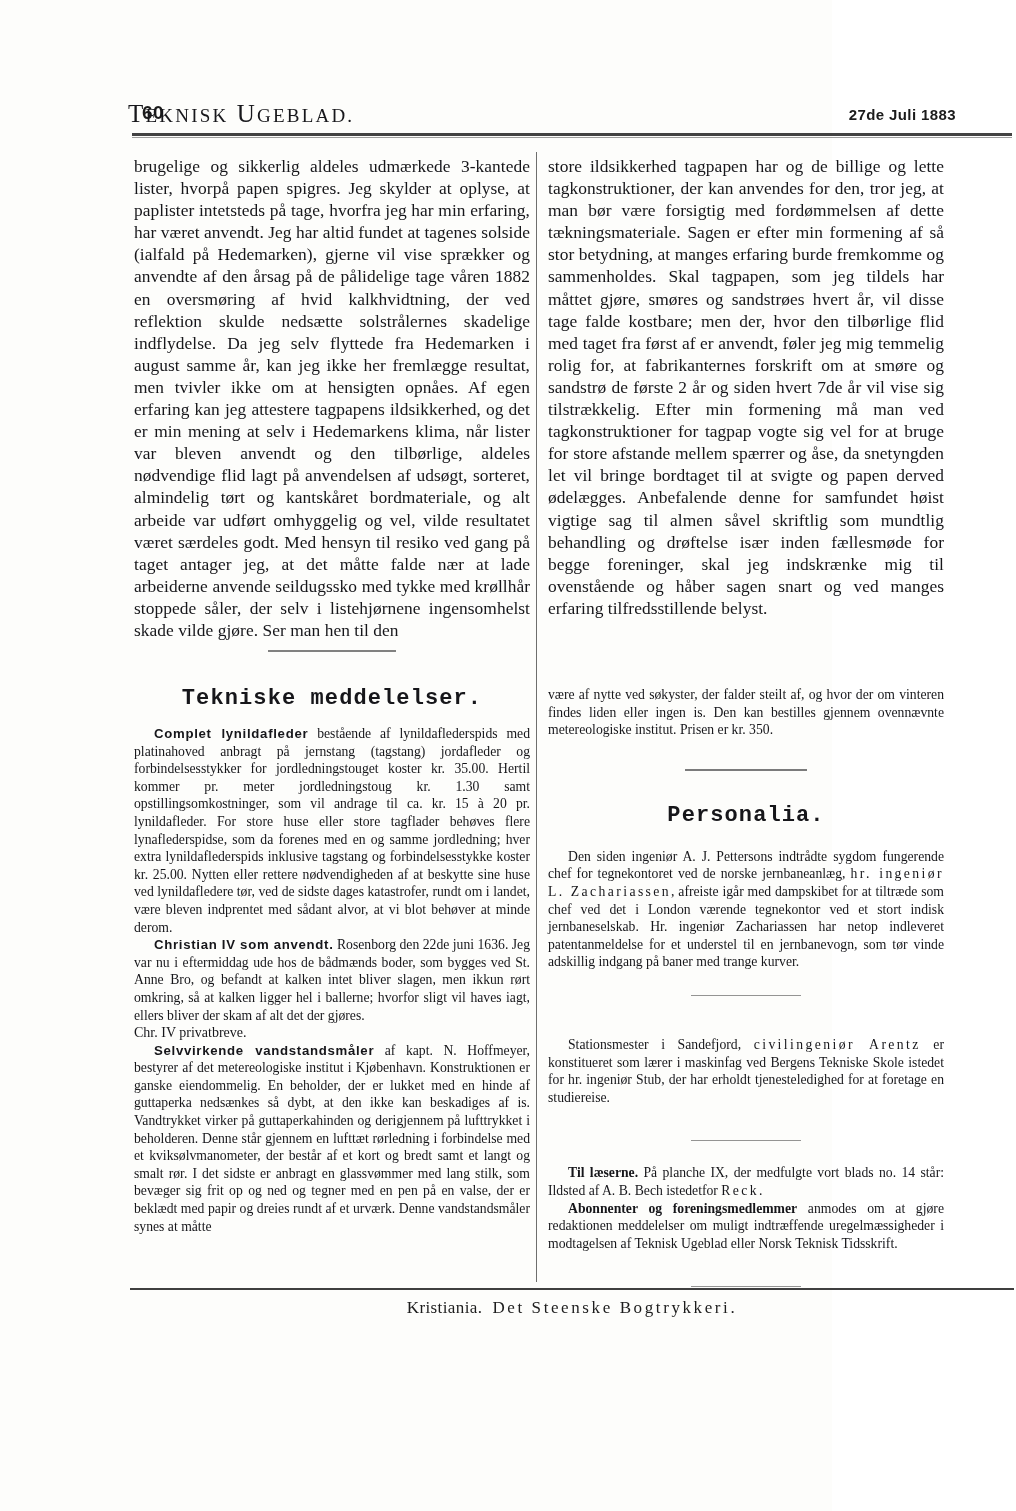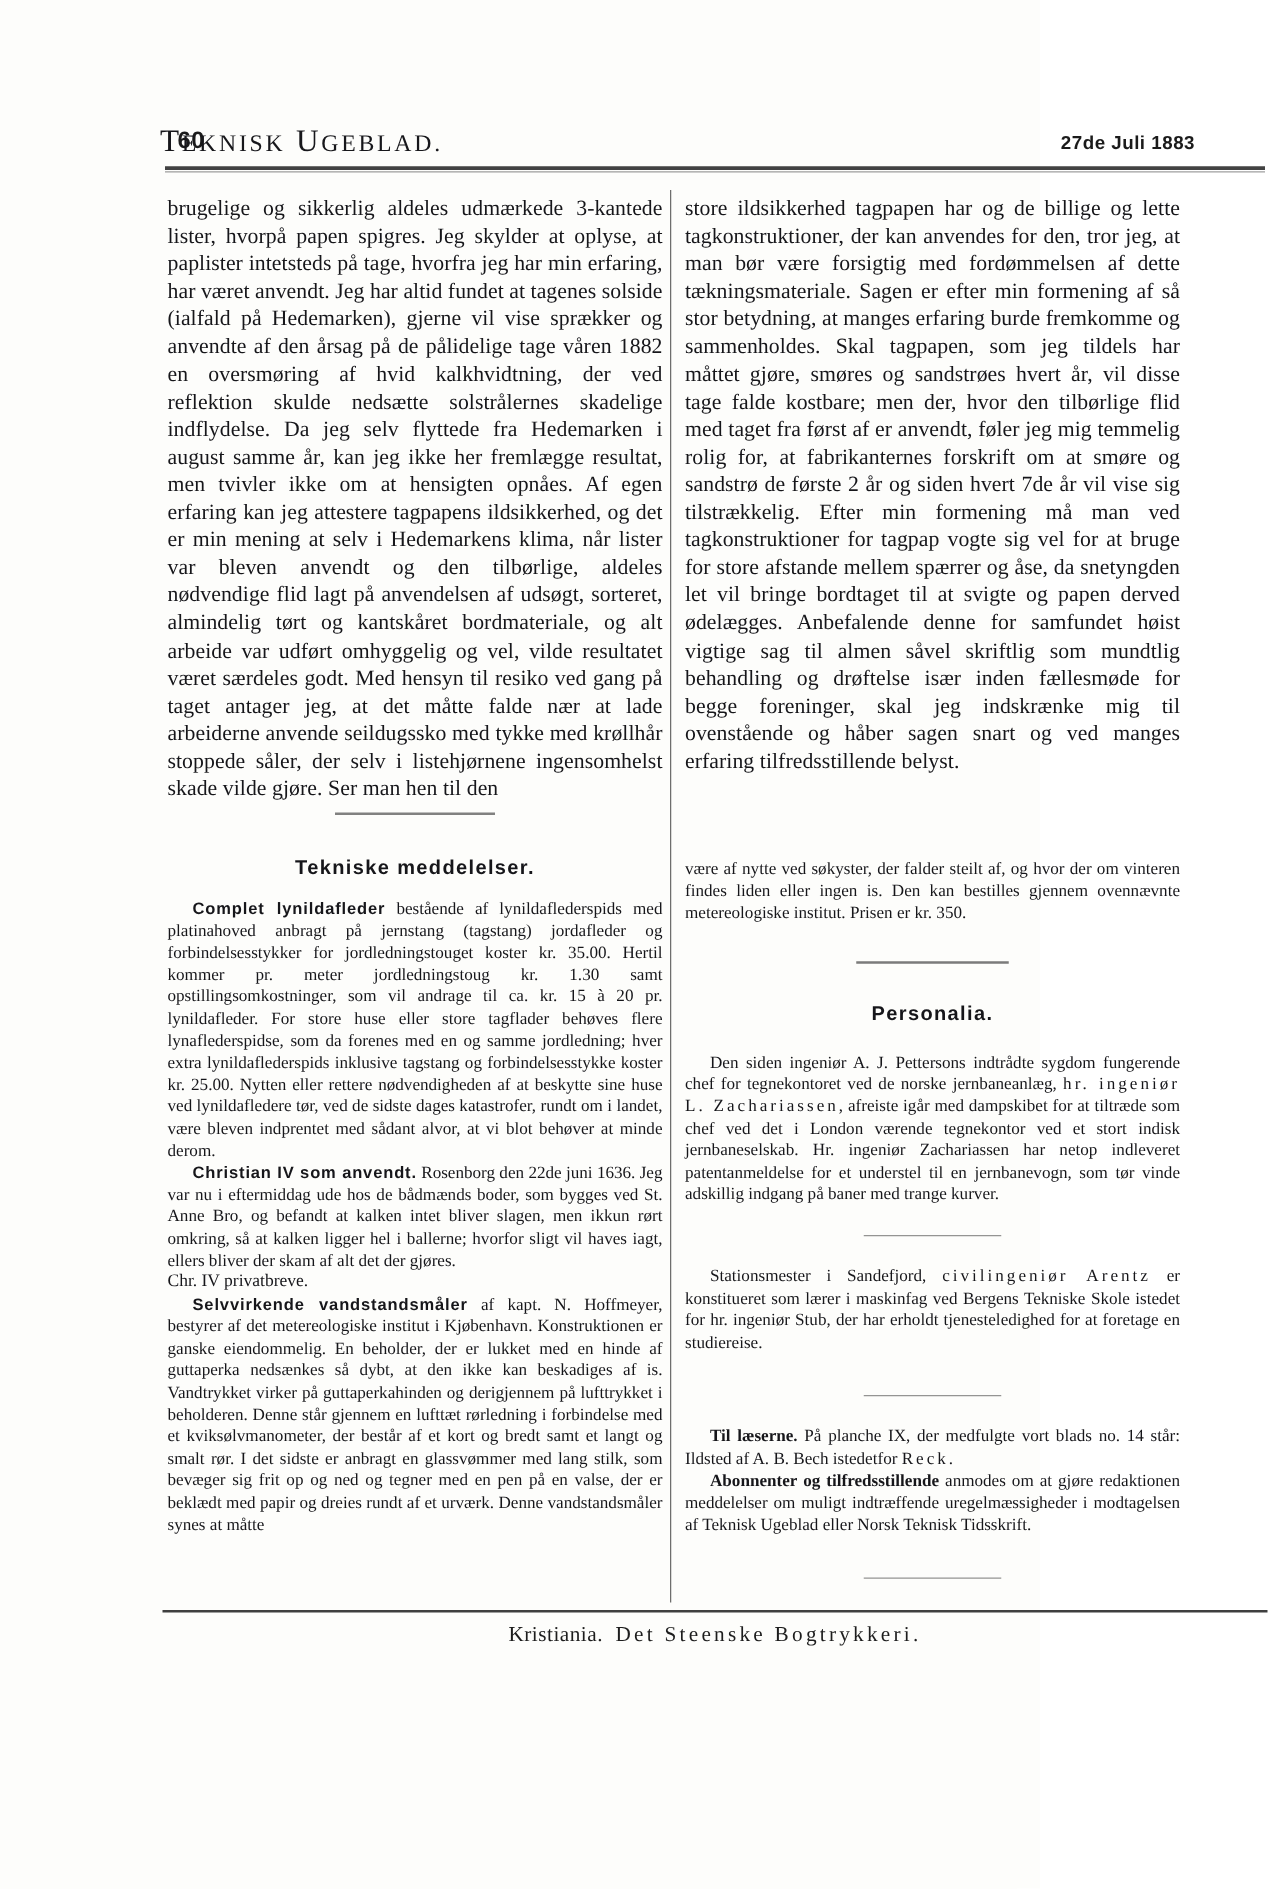--- a/index.html
+++ b/index.html
@@ -131,23 +131,23 @@
     font-family: "Liberation Sans", "DejaVu Sans", sans-serif;
     font-weight: bold;
     font-size: 13.2px;
     letter-spacing: 0.7px;
   }
   .run-head-serif {
     font-weight: bold;
   }
 
   .sec-title {
-    font-family: Liberation Sans, sans-serif;
-    font-weight: bold;
-    font-size: 16px;
+    font-family: Liberation Mono, monospace;
+    font-weight: bold;
+    font-size: 22px;
     letter-spacing: 1.1px;
     text-align: center;
     margin: 0;
   }
 
   .sig {
     text-align: left;
     font-size: 14px;
     margin-top: 3px;
   }
@@ -266,33 +266,33 @@
     <div class="orn" style="margin-top: 26px;"></div>
 
     <h2 class="sec-title" style="margin-top: 28px;">Personalia.</h2>
 
     <p class="small indent" style="margin-top: 20px;">
       <span>Den siden ingeniør A. J. Pettersons indtrådte sygdom fungerende chef for tegnekontoret ved de norske jernbaneanlæg, </span><span class="spaced">hr. ingeniør L. Zachariassen</span><span>, afreiste igår med dampskibet for at tiltræde som chef ved det i London værende tegnekontor ved et stort indisk jernbaneselskab. Hr. ingeniør Zachariassen har netop indleveret patentanmeldelse for et understel til en jernbanevogn, som tør vinde adskillig indgang på baner med trange kurver.</span>
     </p>
 
     <div class="orn thin" style="margin-top: 20px;"></div>
 
-    <p class="small indent" style="margin-top: 18px;">
+    <p class="small indent" style="margin-top: 35px;">
       <span>Stationsmester i Sandefjord, </span><span class="spaced">civilingeniør Arentz</span><span> er konstitueret som lærer i maskinfag ved Bergens Tekniske Skole istedet for hr. ingeniør Stub, der har erholdt tjenesteledighed for at foretage en studiereise.</span>
     </p>
 
     <div class="orn thin" style="margin-top: 30px;"></div>
 
 
     <p class="small indent" style="margin-top: 18px;">
       <span class="run-head-serif">Til læserne.</span><span> På planche IX, der medfulgte vort blads no. 14 står: Ildsted af A. B. Bech istedetfor </span><span class="spaced">Reck</span><span>.</span>
     </p>
 
     <p class="small indent gap">
-      <span class="run-head-serif">Abonnenter og tilfredsstillende</span><span> anmodes om at gjøre redaktionen meddelelser om muligt indtræffende uregelmæssigheder i modtagelsen af Teknisk Ugeblad eller Norsk Teknisk Tidsskrift.</span>
+      <span class="run-head-serif">Abonnenter og foreningsmedlemmer</span><span> anmodes om at gjøre redaktionen meddelelser om muligt indtræffende uregelmæssigheder i modtagelsen af Teknisk Ugeblad eller Norsk Teknisk Tidsskrift.</span>
     </p>
 
     <div class="orn thin" style="margin-top: 30px;"></div>
   </div>
 
   <div class="footer-rule"></div>
   <div class="imprint">
     <span class="city">Kristiania.</span><span class="press">Det Steenske Bogtrykkeri.</span>
   </div>
 

